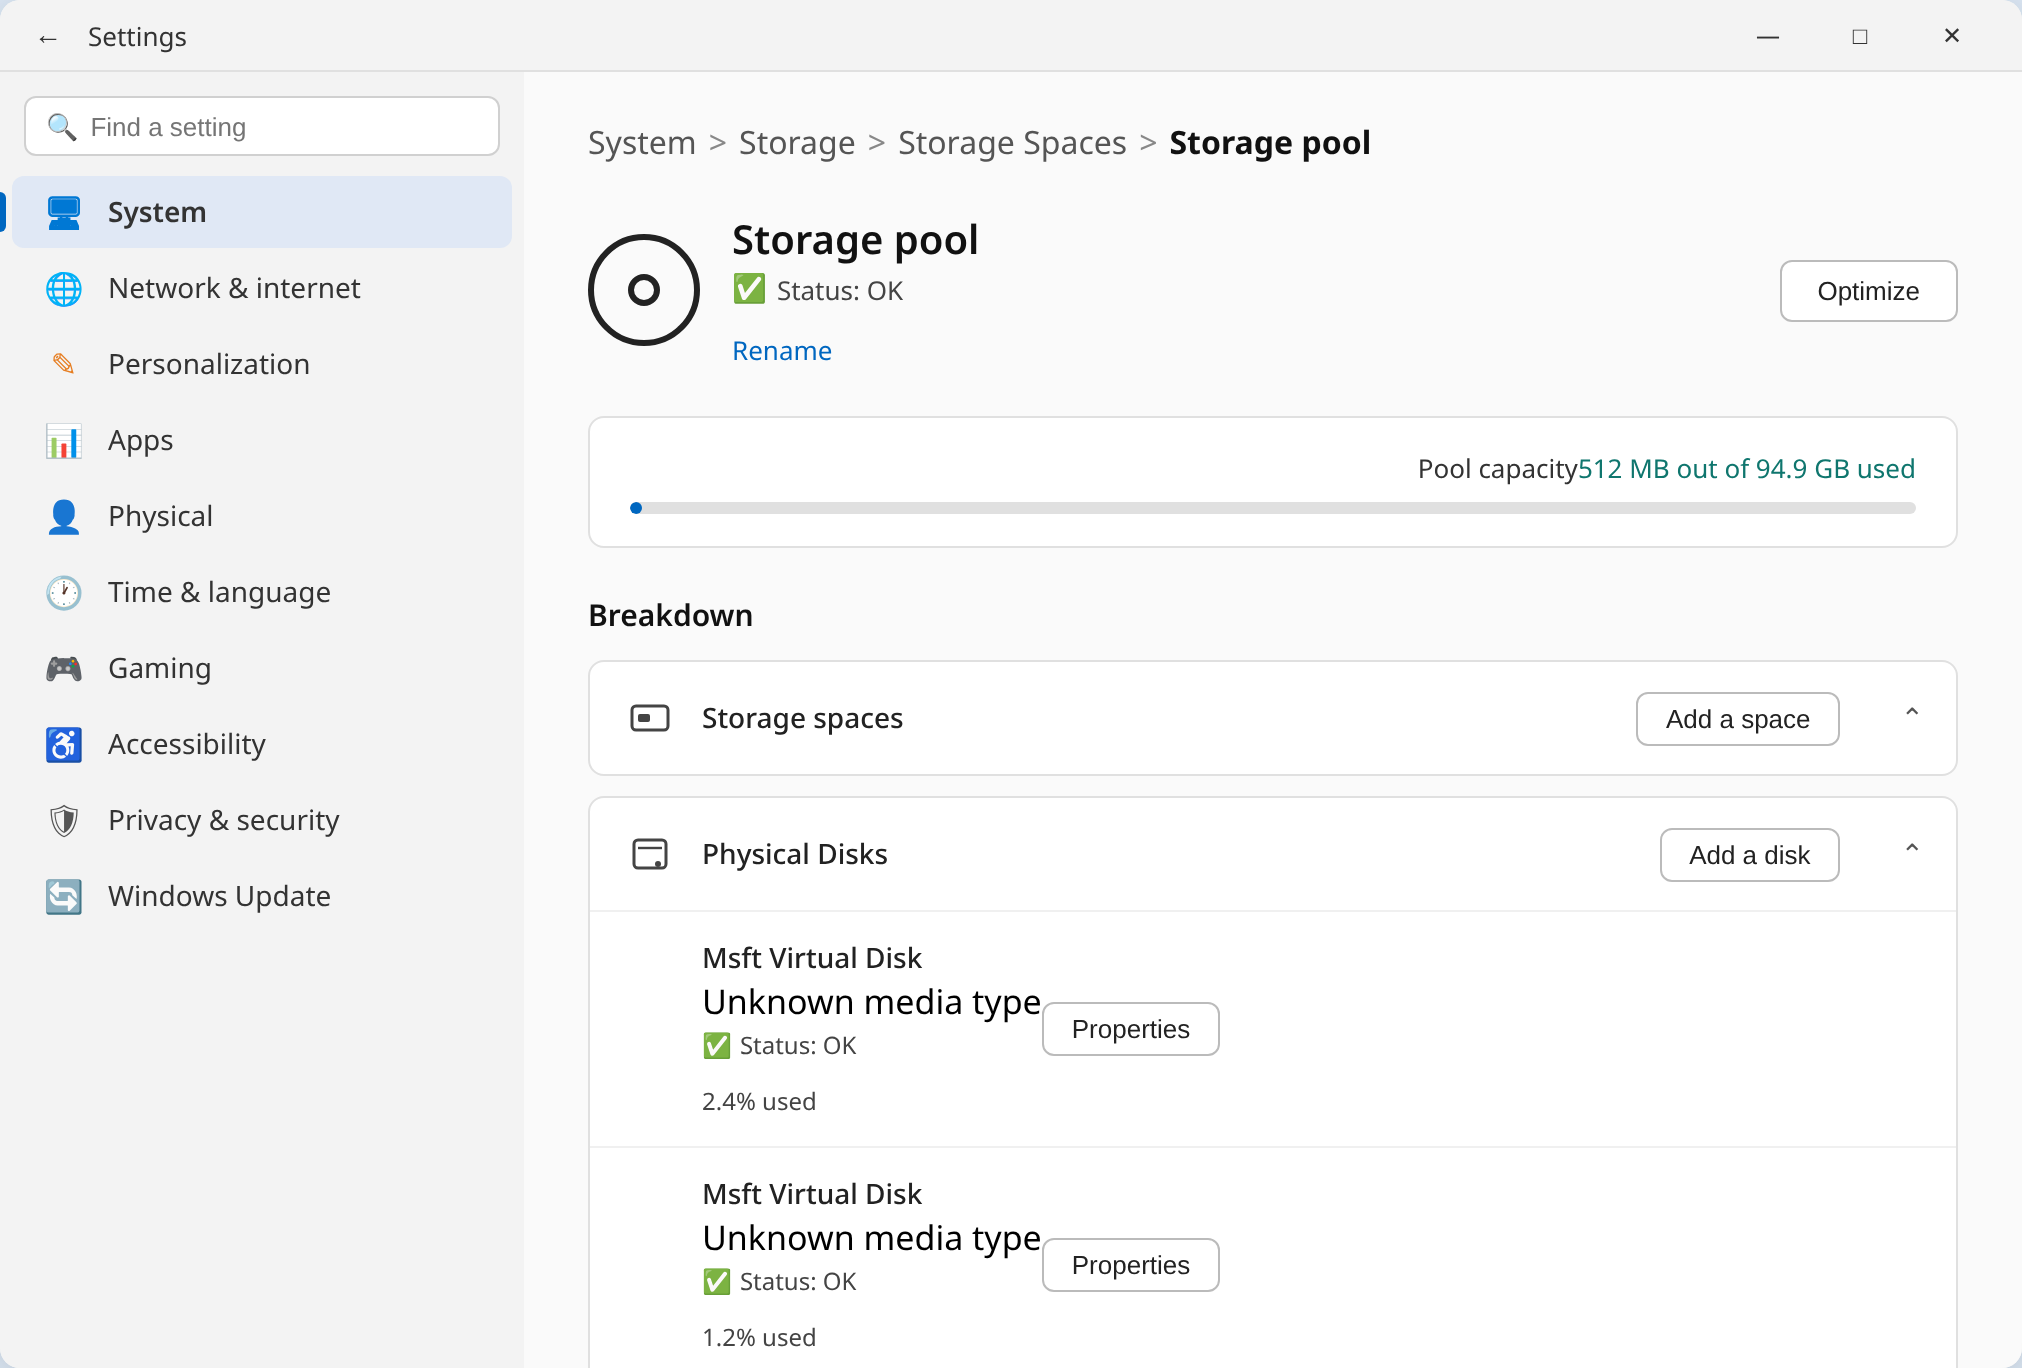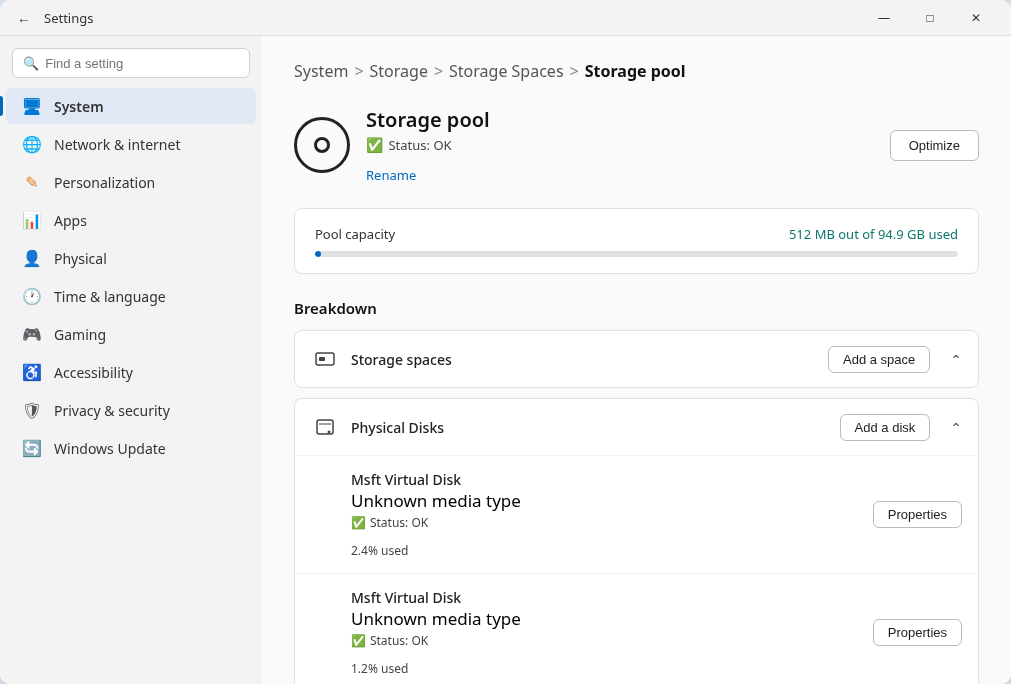--- a/index.html
+++ b/index.html
@@ -181,21 +181,21 @@
     }
     .capacity-section {
       background: #fff;
       border: 1px solid #e0e0e0;
       border-radius: 8px;
       padding: 16px 20px;
       margin-bottom: 24px;
     }
     .capacity-header {
       display: flex;
-      justify-content: space-between;
+      justify-content: flex-end;
       font-size: 13px;
       color: #333;
       margin-bottom: 8px;
     }
     .capacity-label { font-weight: 400; }
     .capacity-value { color: #0f766e; }
     .capacity-bar {
       width: 100%;
       height: 6px;
       background: #e0e0e0;
@@ -239,35 +239,35 @@
       color: #222;
     }
     .card-header-btn {
       padding: 5px 14px;
       border: 1px solid #bbb;
       border-radius: 6px;
       background: #fff;
       font-size: 13px;
       cursor: pointer;
       color: #222;
-      margin-right: 8px;
+      margin-right: 18px;
     }
     .collapse-icon {
       font-size: 14px;
       color: #555;
       cursor: pointer;
     }
     .disk-item {
       padding: 14px 16px 14px 56px;
       border-top: 1px solid #f0f0f0;
     }
     .disk-item-row {
       display: flex;
       align-items: flex-start;
-      justify-content: space-between;
+      justify-content: flex-start;
     }
     .disk-info { }
     .disk-name { font-size: 14px; font-weight: 500; color: #222; }
     .disk-type { font-size: 17px; color: #000000; }
     .disk-status {
       display: flex; align-items: center; gap: 4px;
       font-size: 12px; color: #444; margin-top: 2px;
     }
     .disk-used { font-size: 12px; color: #444; margin-top: 11px; }
     .props-btn {

